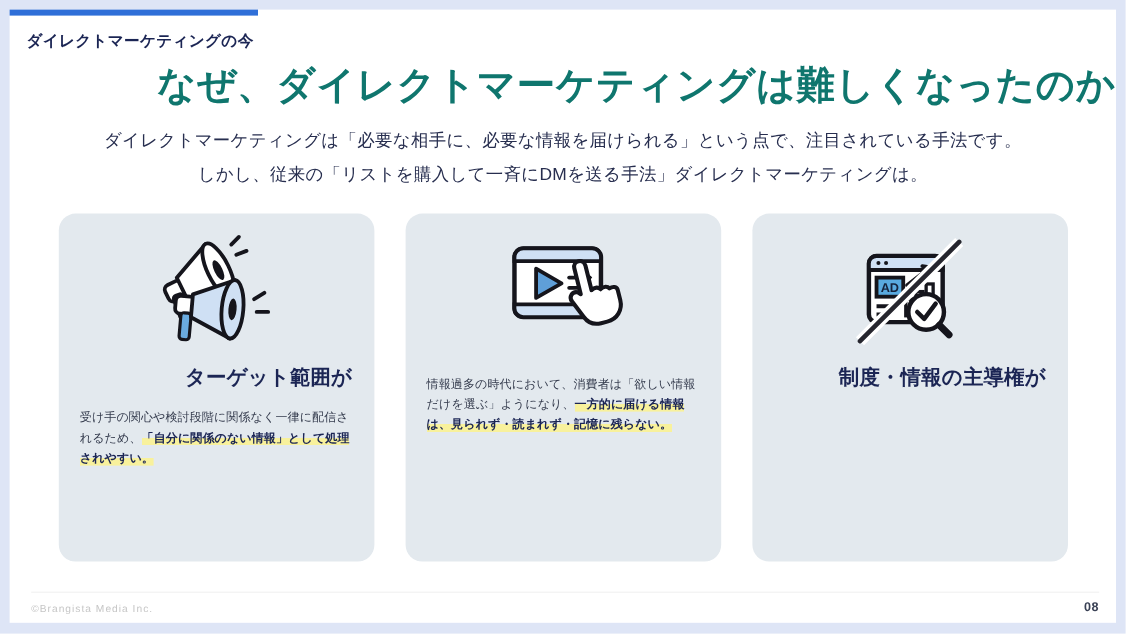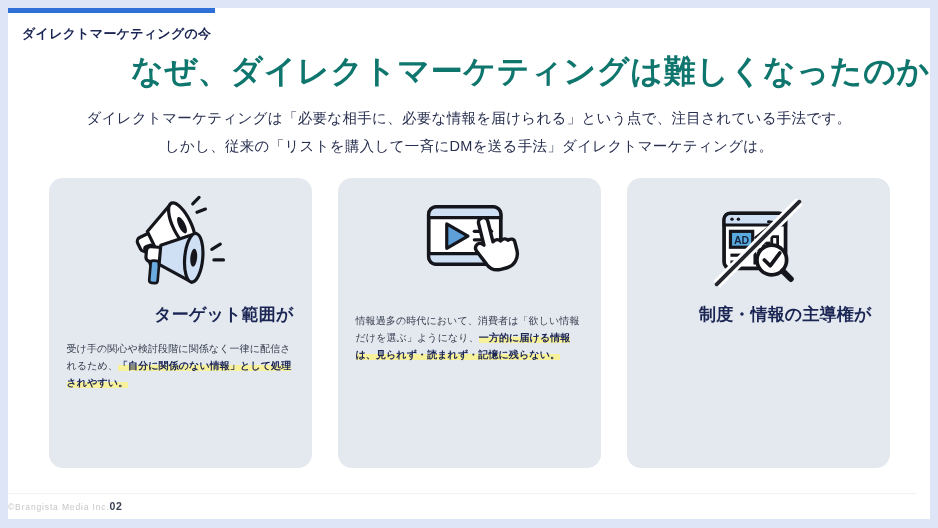--- a/index.html
+++ b/index.html
@@ -51,22 +51,22 @@
   }
   .card-body {
     margin-top:12px; font-size:10px; line-height:1.72;
     color:#343b4d; font-weight:500; letter-spacing:0.01em;
   }
   .card-body .hl {
     font-weight:800; color:#1b2554;
     background:linear-gradient(transparent 42%, #f8f19c 42%);
   }
   .footer {
-    position:absolute; left:0; right:14px; bottom:7px;
-    display:flex; justify-content:flex-start; align-items:flex-end;
+    position:absolute; left:18px; right:14px; bottom:7px;
+    display:flex; justify-content:space-between; align-items:flex-end;
     border-top:1px solid #f2f2f2; padding-top:6px;
   }
   .copyright {
     font-size:8.5px; color:#c6c6c6; letter-spacing:0.1em; font-weight:500;
   }
   .pagenum {
     font-size:10.5px; color:#3a4155; font-weight:600; letter-spacing:0.05em;
   }
 </style>
 </head>
@@ -169,15 +169,15 @@
       </div>
       <div class="card-title">
         <div>制度・情報の主導権が</div>
       </div>
     </div>
 
   </div>
 
   <div class="footer">
     <span class="copyright">©Brangista Media Inc.</span>
-    <span class="pagenum">02</span>
+    <span class="pagenum">08</span>
   </div>
 </div>
 
 </body></html>

